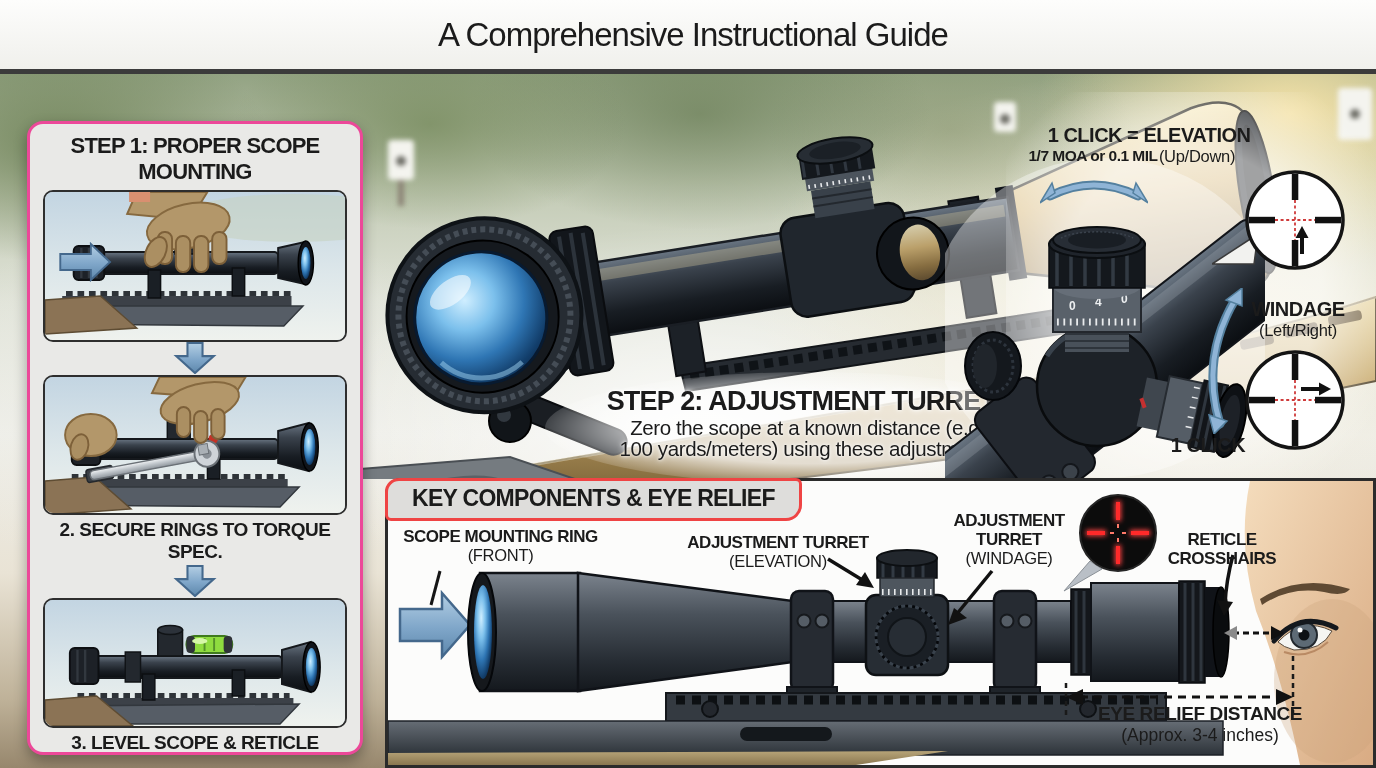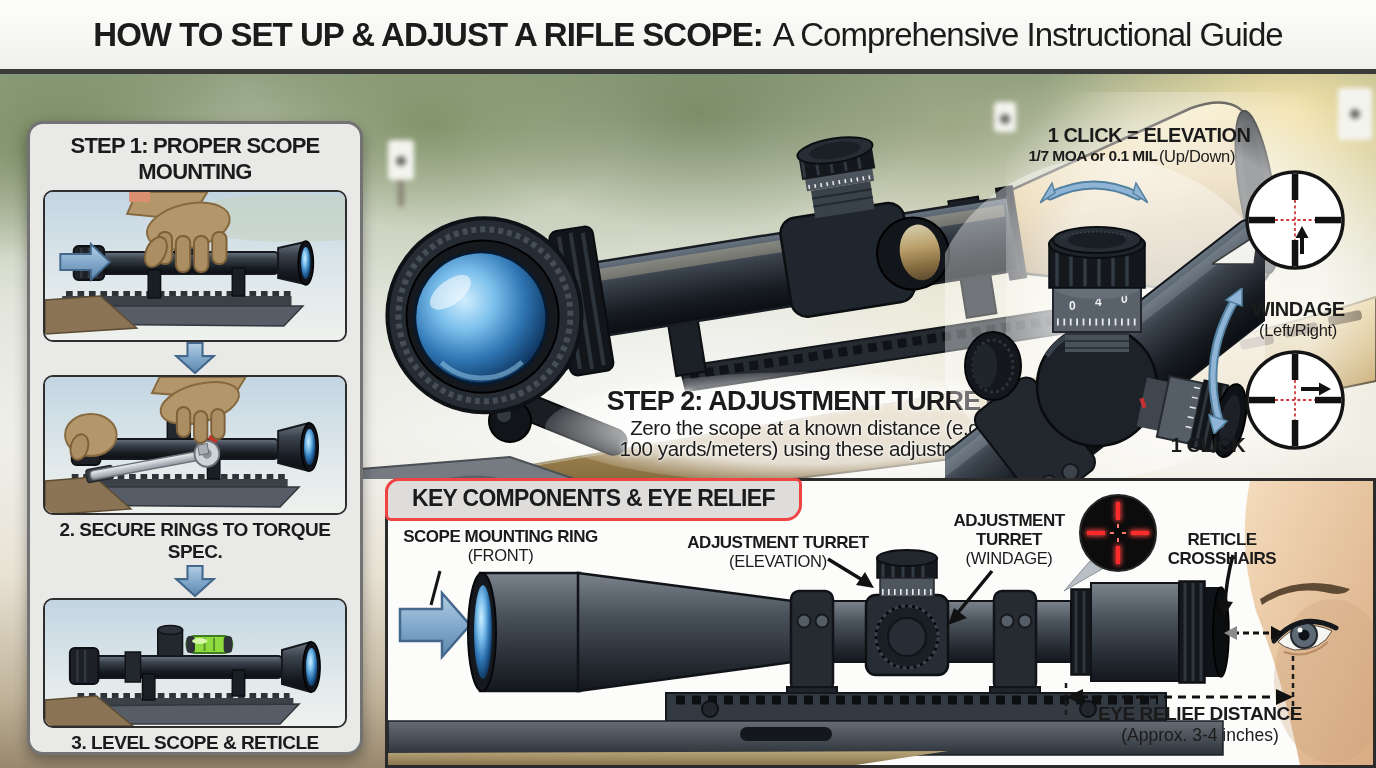--- a/index.html
+++ b/index.html
@@ -23,21 +23,21 @@
       radial-gradient(ellipse 520px 280px at 1160px 220px, rgba(250,240,214,.8), rgba(250,240,214,0) 80%),
       radial-gradient(ellipse 480px 260px at 700px 360px, rgba(255,255,255,.8), rgba(255,255,255,0) 80%),
       radial-gradient(ellipse 420px 220px at 200px 330px, rgba(240,240,235,.65), rgba(240,240,235,0) 80%),
       linear-gradient(180deg,#93a383 0%,#c2cab4 16%,#e0e3d8 33%,#eeeee8 52%,#e9e3d5 72%,#bfb299 90%,#97876d 100%);
   }
   .target{background:#f4f4ef;border-radius:4px;filter:blur(2.5px);}
   .target .dot{position:absolute;left:50%;top:40%;width:10px;height:10px;margin-left:-5px;border-radius:50%;background:#6b6b64;}
   .target .post{position:absolute;left:50%;top:100%;width:6px;height:26px;margin-left:-3px;background:#8c8476;}
   
   #sidebar{left:27px;top:121px;width:336px;height:634px;background:#e9e9e7;
-           border:3px solid #737373;border-radius:16px;box-shadow:0 6px 14px rgba(0,0,0,.33);box-sizing:border-box;}
+           border:3px solid #ec4899;border-radius:16px;box-shadow:0 6px 14px rgba(0,0,0,.33);box-sizing:border-box;}
   #sidebar .hdr{margin:9px 6px 5px;text-align:center;font-weight:700;font-size:22px;letter-spacing:-0.8px;}
   .stepcard{margin:0 13px;height:148px;border:2.5px solid #2e2e2e;border-radius:10px;overflow:hidden;background:#cfdce6;}
   .stepcard.c2{height:136px;} .stepcard.c3{height:126px;}
   .caption{text-align:center;font-weight:700;font-size:19px;letter-spacing:-0.5px;margin:4px 0 2px;}
   .arrow-row{text-align:center;height:33px;line-height:0;}
   
   #step2halo{left:545px;top:372px;width:530px;height:112px;border-radius:50%;
              background:radial-gradient(ellipse at center,rgba(255,255,255,.75) 45%,rgba(255,255,255,0) 78%);}
   #step2{left:535px;top:386px;width:550px;text-align:center;}
   #step2 .h{font-weight:700;font-size:27px;letter-spacing:-0.8px;text-shadow:0 0 6px #fff,0 0 3px #fff;}
@@ -324,21 +324,20 @@
     <path d="M 40 10 Q 4 70 24 136" fill="none" stroke="#54809f" stroke-width="9" stroke-linecap="round"></path>
     <path d="M 40 10 Q 4 70 24 136" fill="none" stroke="#8fb4d6" stroke-width="5" stroke-linecap="round"></path>
     <polygon points="46,0 30,12 46,18" fill="#8fb4d6" stroke="#54809f" stroke-width="1.5"></polygon>
     <polygon points="18,146 13,127 31,133" fill="#8fb4d6" stroke="#54809f" stroke-width="1.5"></polygon>
   </svg>
   <div class="abs ann" style="left:1158px;top:434px;width:100px;">
     <div class="l1">1 CLICK</div>
   </div>
 
   <div id="titlebar" class="abs">
-    <span class="t-bold">HOW TO SET UP &amp; ADJUST A RIFLE SCOPE:</span>
     <span class="t-reg">A Comprehensive Instructional Guide</span>
   </div>
   <div id="title-rule" class="abs"></div>
 
   <div id="sidebar" class="abs">
     <div class="hdr">STEP 1: PROPER SCOPE MOUNTING</div>
 
     <div class="stepcard">
       <svg width="100%" height="100%" viewBox="0 0 314 148" preserveAspectRatio="none">
         <rect width="314" height="148" fill="url(#skyG)"></rect>

